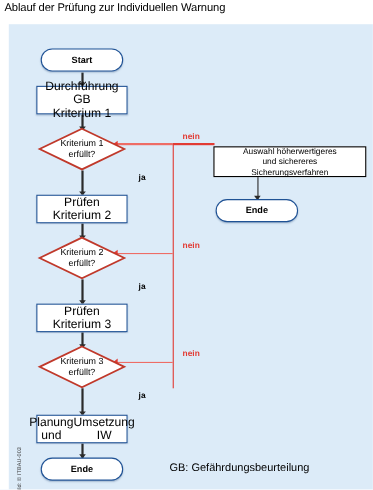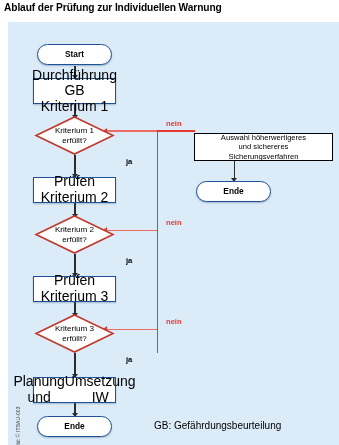--- a/index.html
+++ b/index.html
@@ -23,21 +23,21 @@
     height: 445px;
   }
 
   
   .title {
     position: absolute;
     left: 4px;
     top: 2px;
     width: 330px;
     font-size: 10.2px;
-    font-weight: bold;
+    font-weight: normal;
     color: #000000;
     letter-spacing: -0.1px;
     white-space: nowrap;
   }
 
   
   .panel {
     position: absolute;
     left: 8px;
     top: 22px;
@@ -79,21 +79,21 @@
     border: 1.6px solid #1f5295;
     border-radius: 999px;
     font-size: 8.3px;
     box-shadow: 0 1px 1.5px rgba(80,110,150,0.45);
     font-weight: bold;
   }
 
   
   .process {
     border: 1.6px solid #1f5295;
-    font-size: 14px;
+    font-size: 11px;
     box-shadow: 0 1px 1.5px rgba(80,110,150,0.4);
     text-align: center;
   }
 
   
   .plainbox {
     border: 1.1px solid #000000;
     font-size: 7.6px;
     line-height: 1.25;
   }

